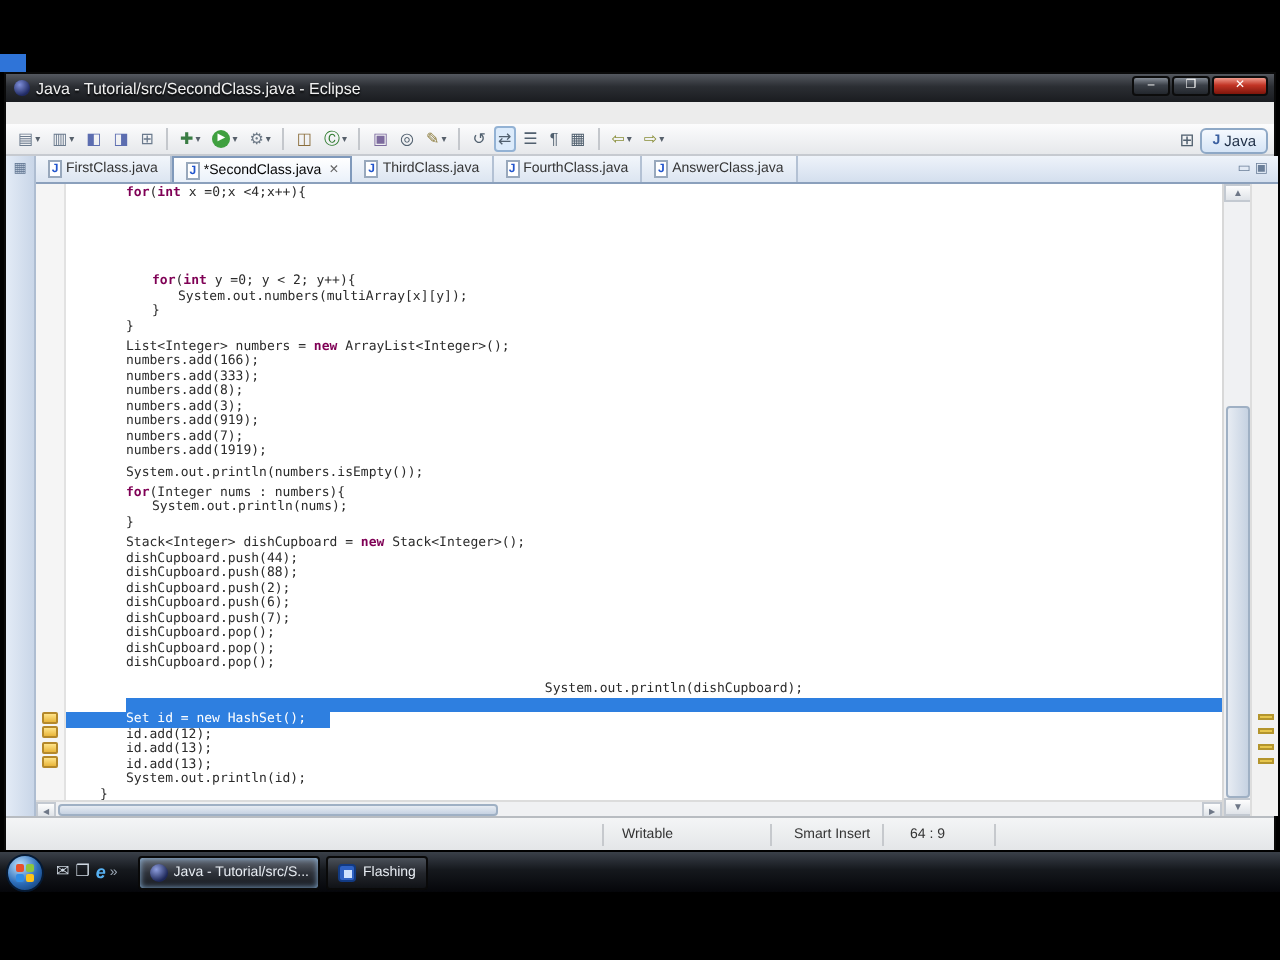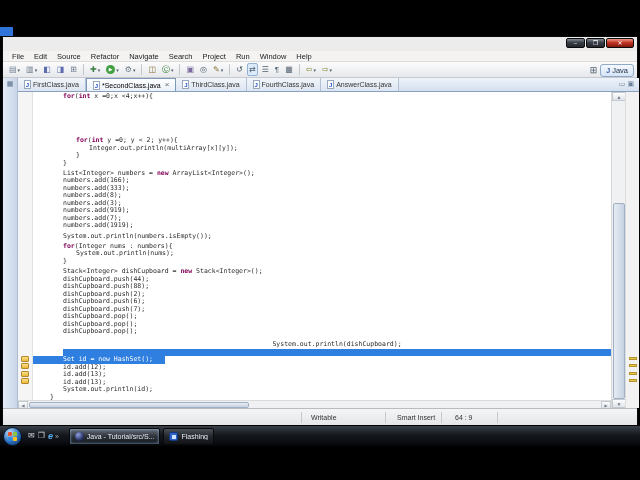--- a/index.html
+++ b/index.html
@@ -82,38 +82,30 @@
   .tb-lb{font-size:7px;color:#e8edf3;white-space:nowrap;overflow:hidden;text-overflow:ellipsis;}
 </style>
 </head>
 <body>
 
 <div class="screen">
   <div class="blue-chip"></div>
 
   <div class="window">
 
+    <div class="titlebar">
+      <span class="ecl-orb"></span>
+      <span class="title-text">Java - Tutorial/src/SecondClass.java - Eclipse</span>
+    </div>
     <div class="win-controls">
       <span class="wb">–</span>
       <span class="wb">❐</span>
       <span class="wb close">✕</span>
     </div>
 
-    <div class="menubar">
-        <span class="menu-item">File</span>
-        <span class="menu-item">Edit</span>
-        <span class="menu-item">Source</span>
-        <span class="menu-item">Refactor</span>
-        <span class="menu-item">Navigate</span>
-        <span class="menu-item">Search</span>
-        <span class="menu-item">Project</span>
-        <span class="menu-item">Run</span>
-        <span class="menu-item">Window</span>
-        <span class="menu-item">Help</span>
-      </div>
 
     <div class="toolbar">
         <div class="tb-group">
           <span class="tb-btn">
             <span class="tb-glyph" style="color: rgb(107, 122, 141);">▤</span>
             <span class="tb-dd">▾</span>
           </span>
           <span class="tb-btn">
             <span class="tb-glyph" style="color: rgb(107, 122, 141);">▥</span>
             <span class="tb-dd">▾</span>
@@ -240,21 +232,21 @@
       <div class="ruler">
           <div class="marker" style="top: 263.5px;"></div>
           <div class="marker" style="top: 271px;"></div>
           <div class="marker" style="top: 278.5px;"></div>
           <div class="marker" style="top: 286px;"></div>
         </div>
       <div class="code">
           <div class="code-line" style="padding-left: 30px;"><span class="kw">for</span>(<span class="kw">int</span> x =0;x &lt;4;x++){</div>
           <div class="code-line" style="padding-left: 4px;"></div>
           <div class="code-line" style="padding-left: 43px; margin-top: 34px;"><span class="kw">for</span>(<span class="kw">int</span> y =0; y &lt; 2; y++){</div>
-          <div class="code-line" style="padding-left: 56px;">Integer.out.println(multiArray[x][y]);</div>
+          <div class="code-line" style="padding-left: 56px;">System.out.numbers(multiArray[x][y]);</div>
           <div class="code-line" style="padding-left: 43px;">}</div>
           <div class="code-line" style="padding-left: 30px;">}</div>
           <div class="code-line" style="padding-left: 4px;"></div>
           <div class="code-line" style="padding-left: 30px;">List&lt;Integer&gt; numbers = <span class="kw">new</span> ArrayList&lt;Integer&gt;();</div>
           <div class="code-line" style="padding-left: 30px;">numbers.add(166);</div>
           <div class="code-line" style="padding-left: 30px;">numbers.add(333);</div>
           <div class="code-line" style="padding-left: 30px;">numbers.add(8);</div>
           <div class="code-line" style="padding-left: 30px;">numbers.add(3);</div>
           <div class="code-line" style="padding-left: 30px;">numbers.add(919);</div>
           <div class="code-line" style="padding-left: 30px;">numbers.add(7);</div>

